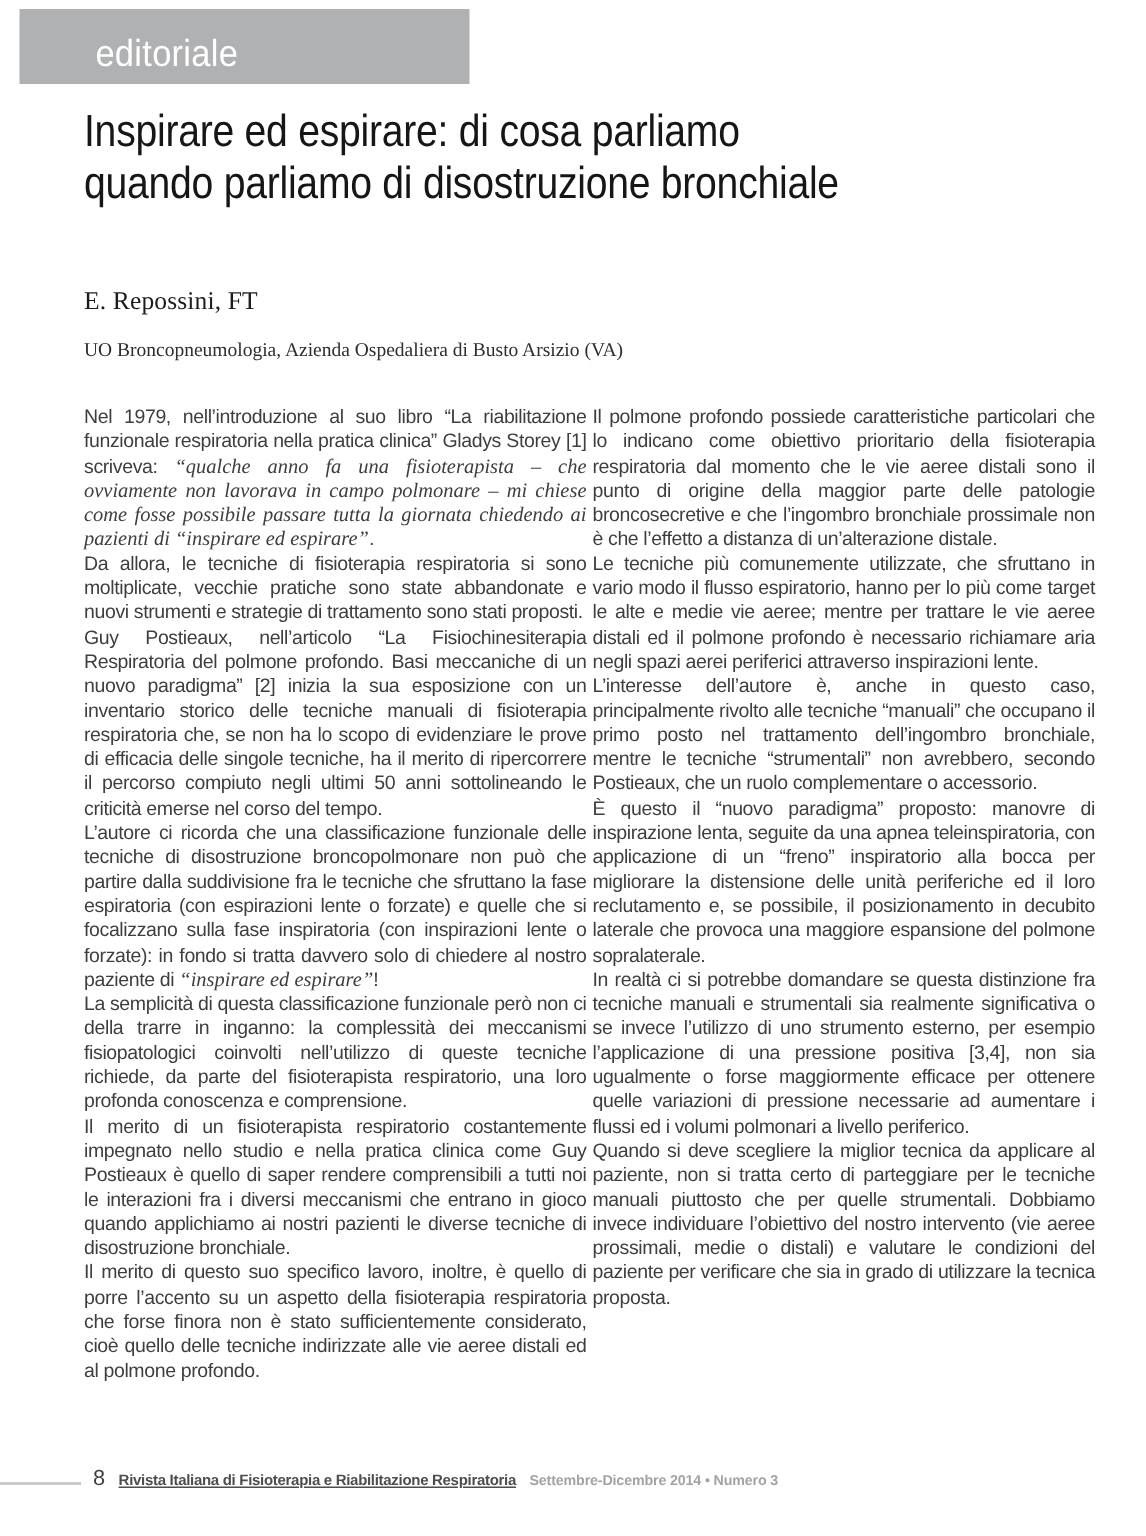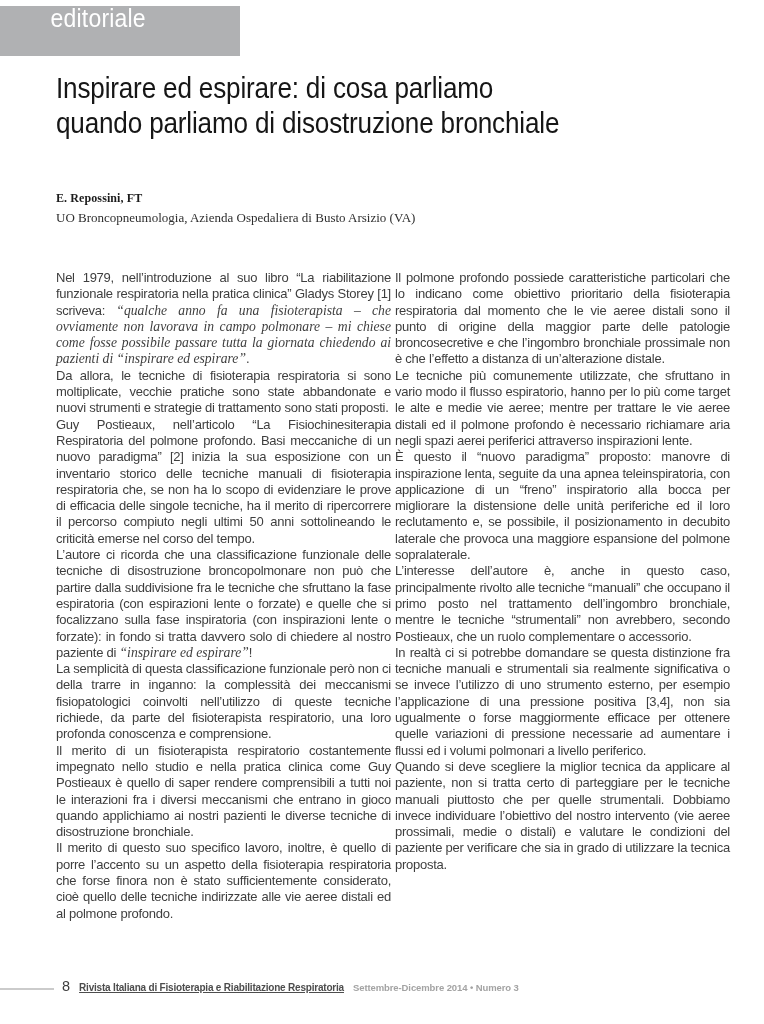--- a/index.html
+++ b/index.html
@@ -16,24 +16,24 @@
   *{margin:0;padding:0;box-sizing:border-box;}
   html,body{background:#fff;}
   body{
     width:764px;height:1024px;
     position:relative;
     background:var(--page-bg);
     font-family:"Liberation Sans",sans-serif;
     overflow:hidden;
   }
   .band{
-    position:absolute;left:0;top:6px;
-    width:240px;height:50px;
+    position:absolute;left:13px;top:6px;
+    width:300px;height:50px;
     background:var(--band-gray);
-    display:flex;
+    display:flex;align-items:flex-end;
   }
   .band-label{
     color:#ffffff;
     font-size:25px;
     line-height:1;
     padding:0 0 7px 55px;
     transform:scaleX(0.92);
     transform-origin:left bottom;
     letter-spacing:0.2px;
   }
@@ -46,27 +46,27 @@
     transform:scaleX(0.87);
     transform-origin:left top;
     white-space:nowrap;
     letter-spacing:-0.2px;
   }
   .author-block{
     position:absolute;left:56px;top:191px;
     font-family:"Liberation Serif",serif;
   }
   .author{
-    font-size:12px;
-    font-weight:bold;
+    font-size:17px;
+    font-weight:normal;
     color:var(--author-color);
     letter-spacing:0.1px;
   }
   .affiliation{
-    margin-top:4px;
+    margin-top:14px;
     font-size:13px;
     color:var(--affil-color);
   }
   .columns{
     position:absolute;left:56px;top:270px;
     width:674px;
     display:flex;
     gap:4px;
   }
   .col{
@@ -140,22 +140,22 @@
       <p class="para"><span>Da allora, le tecniche di fisioterapia respiratoria si sono moltiplicate, vecchie pratiche sono state abbandonate e nuovi strumenti e strategie di trattamento sono stati proposti.</span></p>
       <p class="para"><span>Guy Postieaux, nell’articolo “La Fisiochinesiterapia Respiratoria del polmone profondo. Basi meccaniche di un nuovo paradigma” [2] inizia la sua esposizione con un inventario storico delle tecniche manuali di fisioterapia respiratoria che, se non ha lo scopo di evidenziare le prove di efficacia delle singole tecniche, ha il merito di ripercorrere il percorso compiuto negli ultimi 50 anni sottolineando le criticità emerse nel corso del tempo.</span></p>
       <p class="para"><span>L’autore ci ricorda che una classificazione funzionale delle tecniche di disostruzione broncopolmonare non può che partire dalla suddivisione fra le tecniche che sfruttano la fase espiratoria (con espirazioni lente o forzate) e quelle che si focalizzano sulla fase inspiratoria (con inspirazioni lente o forzate): in fondo si tratta davvero solo di chiedere al nostro paziente di </span><em>“inspirare ed espirare”</em><span>!</span></p>
       <p class="para"><span>La semplicità di questa classificazione funzionale però non ci della trarre in inganno: la complessità dei meccanismi fisiopatologici coinvolti nell’utilizzo di queste tecniche richiede, da parte del fisioterapista respiratorio, una loro profonda conoscenza e comprensione.</span></p>
       <p class="para"><span>Il merito di un fisioterapista respiratorio costantemente impegnato nello studio e nella pratica clinica come Guy Postieaux è quello di saper rendere comprensibili a tutti noi le interazioni fra i diversi meccanismi che entrano in gioco quando applichiamo ai nostri pazienti le diverse tecniche di disostruzione bronchiale.</span></p>
       <p class="para"><span>Il merito di questo suo specifico lavoro, inoltre, è quello di porre l’accento su un aspetto della fisioterapia respiratoria che forse finora non è stato sufficientemente considerato, cioè quello delle tecniche indirizzate alle vie aeree distali ed al polmone profondo.</span></p>
     </div>
   <div class="col">
       <p class="para"><span>Il polmone profondo possiede caratteristiche particolari che lo indicano come obiettivo prioritario della fisioterapia respiratoria dal momento che le vie aeree distali sono il punto di origine della maggior parte delle patologie broncosecretive e che l’ingombro bronchiale prossimale non è che l’effetto a distanza di un’alterazione distale.</span></p>
       <p class="para"><span>Le tecniche più comunemente utilizzate, che sfruttano in vario modo il flusso espiratorio, hanno per lo più come target le alte e medie vie aeree; mentre per trattare le vie aeree distali ed il polmone profondo è necessario richiamare aria negli spazi aerei periferici attraverso inspirazioni lente.</span></p>
+      <p class="para"><span>L’interesse dell’autore è, anche in questo caso, principalmente rivolto alle tecniche “manuali” che occupano il primo posto nel trattamento dell’ingombro bronchiale, mentre le tecniche “strumentali” non avrebbero, secondo Postieaux, che un ruolo complementare o accessorio.</span></p>
       <p class="para"><span>È questo il “nuovo paradigma” proposto: manovre di inspirazione lenta, seguite da una apnea teleinspiratoria, con applicazione di un “freno” inspiratorio alla bocca per migliorare la distensione delle unità periferiche ed il loro reclutamento e, se possibile, il posizionamento in decubito laterale che provoca una maggiore espansione del polmone sopralaterale.</span></p>
-      <p class="para"><span>L’interesse dell’autore è, anche in questo caso, principalmente rivolto alle tecniche “manuali” che occupano il primo posto nel trattamento dell’ingombro bronchiale, mentre le tecniche “strumentali” non avrebbero, secondo Postieaux, che un ruolo complementare o accessorio.</span></p>
       <p class="para"><span>In realtà ci si potrebbe domandare se questa distinzione fra tecniche manuali e strumentali sia realmente significativa o se invece l’utilizzo di uno strumento esterno, per esempio l’applicazione di una pressione positiva [3,4], non sia ugualmente o forse maggiormente efficace per ottenere quelle variazioni di pressione necessarie ad aumentare i flussi ed i volumi polmonari a livello periferico.</span></p>
       <p class="para"><span>Quando si deve scegliere la miglior tecnica da applicare al paziente, non si tratta certo di parteggiare per le tecniche manuali piuttosto che per quelle strumentali. Dobbiamo invece individuare l’obiettivo del nostro intervento (vie aeree prossimali, medie o distali) e valutare le condizioni del paziente per verificare che sia in grado di utilizzare la tecnica proposta.</span></p>
     </div>
 </div>
 
 <div class="footer">
   <div class="footer-rule"></div>
   <div class="footer-line">
     <span class="footer-page">8</span>
     <span class="footer-journal">Rivista Italiana di Fisioterapia e Riabilitazione Respiratoria</span>

